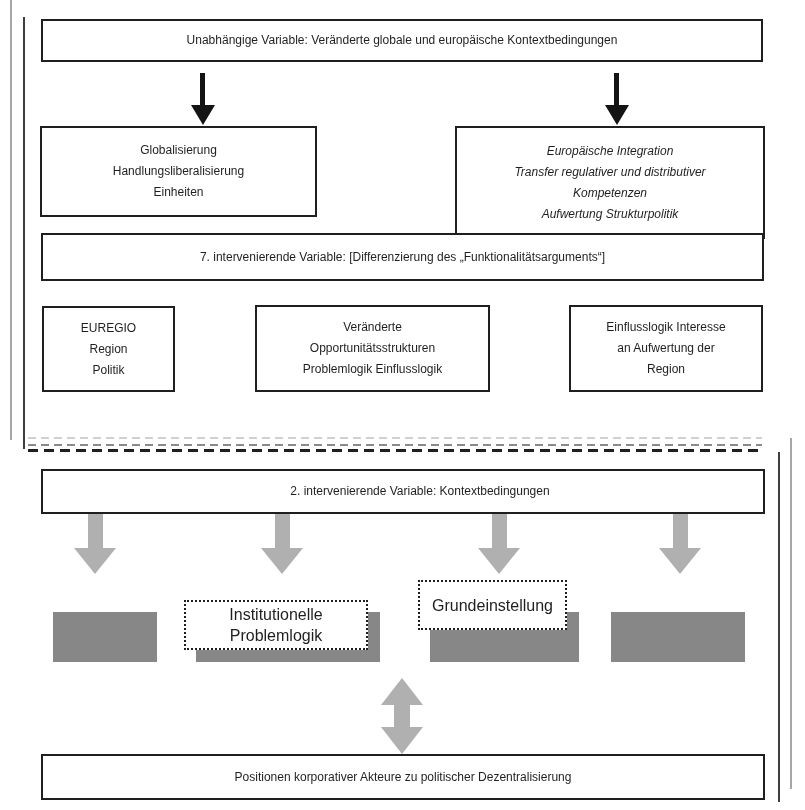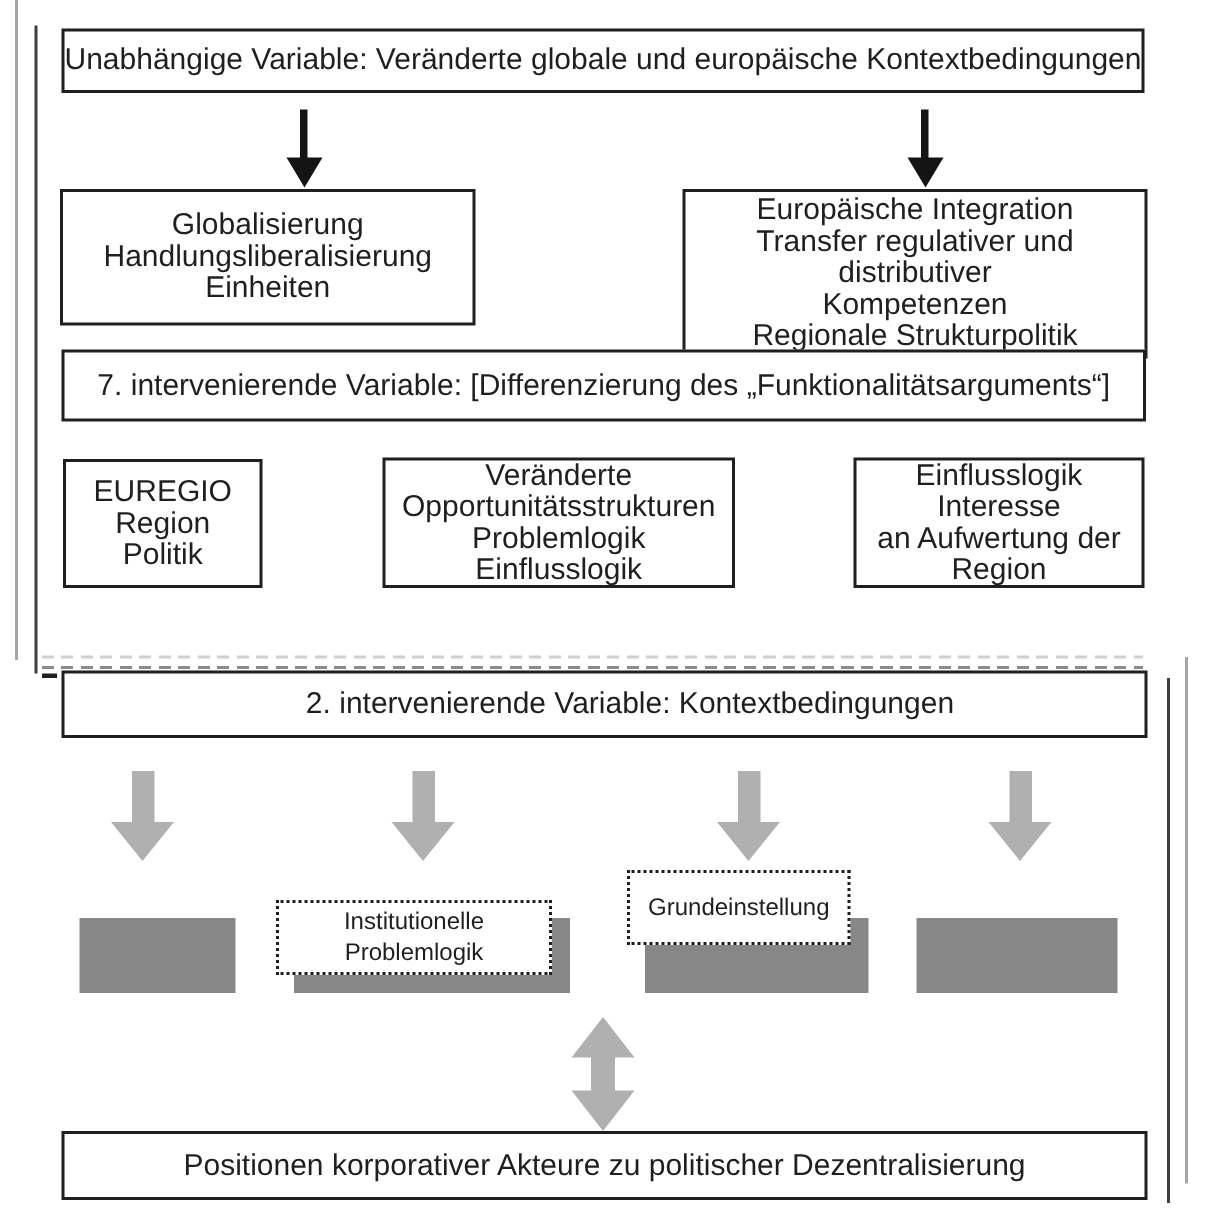--- a/index.html
+++ b/index.html
@@ -6,21 +6,21 @@
   #stage{
     position:relative;width:805px;height:810px;background:#ffffff;overflow:hidden;
     font-family:"Liberation Sans","DejaVu Sans",sans-serif;color:#1f1f1f;
   }
   .vline{position:absolute;width:2px;}
   .vline.gray{background:#a6a6a6;}
   .vline.dark{background:#3f3f3f;}
   .box{
     position:absolute;box-sizing:border-box;background:#fff;border:2px solid #1f1f1f;
     display:flex;flex-direction:column;align-items:center;justify-content:center;
-    text-align:center;font-size:20px;line-height:21px;
+    text-align:center;font-size:12px;line-height:21px;
   }
   .box.thin{border-width:2px;}
   .dotbox{
     position:absolute;box-sizing:border-box;background:#fff;border:2px dotted #1f1f1f;
     display:flex;flex-direction:column;align-items:center;justify-content:center;
     text-align:center;font-size:16px;line-height:21px;z-index:2;
   }
   .shadow{position:absolute;background:#878787;z-index:1;}
   
   .bshaft{position:absolute;width:5px;background:#141414;}
@@ -55,25 +55,25 @@
   <div class="bshaft" style="left:200px;top:73px;height:34px;"></div>
   <div class="bhead" style="left:191px;top:105px;"></div>
   <div class="bshaft" style="left:614px;top:73px;height:34px;"></div>
   <div class="bhead" style="left:605px;top:105px;"></div>
 
   <div class="box thin" style="left:40px;top:126px;width:277px;height:91px;">
     <div>Globalisierung</div>
     <div>Handlungsliberalisierung</div>
     <div>Einheiten</div>
   </div>
-  <div class="box thin" style="left:455px;top:126px;width:310px;height:113px;">
+  <div class="box thin" style="left:455px;top:126px;width:310px;height:113px;font-style:italic;">
     <div>Europäische Integration</div>
     <div>Transfer regulativer und distributiver</div>
     <div>Kompetenzen</div>
-    <div>Regionale Strukturpolitik</div>
+    <div>Aufwertung Strukturpolitik</div>
   </div>
 
   <div class="box" style="left:41px;top:233px;width:723px;height:48px;">
     <div>7. intervenierende Variable: [Differenzierung des „Funktionalitätsarguments“]</div>
   </div>
 
   <div class="box thin" style="left:42px;top:306px;width:133px;height:86px;">
     <div>EUREGIO</div>
     <div>Region</div>
     <div>Politik</div>
@@ -86,21 +86,21 @@
   <div class="box thin" style="left:569px;top:305px;width:194px;height:87px;">
     <div>Einflusslogik Interesse</div>
     <div>an Aufwertung der</div>
     <div>Region</div>
   </div>
 
   <div class="dash light" style="top:437px;"></div>
   <div class="dash mid" style="top:444px;"></div>
   <div class="dash black" style="top:449px;"></div>
 
-  <div class="box" style="left:41px;top:447px;width:724px;height:45px;padding-left:34px;">
+  <div class="box" style="left:41px;top:469px;width:724px;height:45px;padding-left:34px;">
     <div>2. intervenierende Variable: Kontextbedingungen</div>
   </div>
 
   <div class="gshaft" style="left:88px;top:514px;height:35px;"></div>
   <div class="ghead-down" style="left:74px;top:548px;"></div>
   <div class="gshaft" style="left:275px;top:514px;height:35px;"></div>
   <div class="ghead-down" style="left:261px;top:548px;"></div>
   <div class="gshaft" style="left:492px;top:514px;height:35px;"></div>
   <div class="ghead-down" style="left:478px;top:548px;"></div>
   <div class="gshaft" style="left:673px;top:514px;height:35px;"></div>

